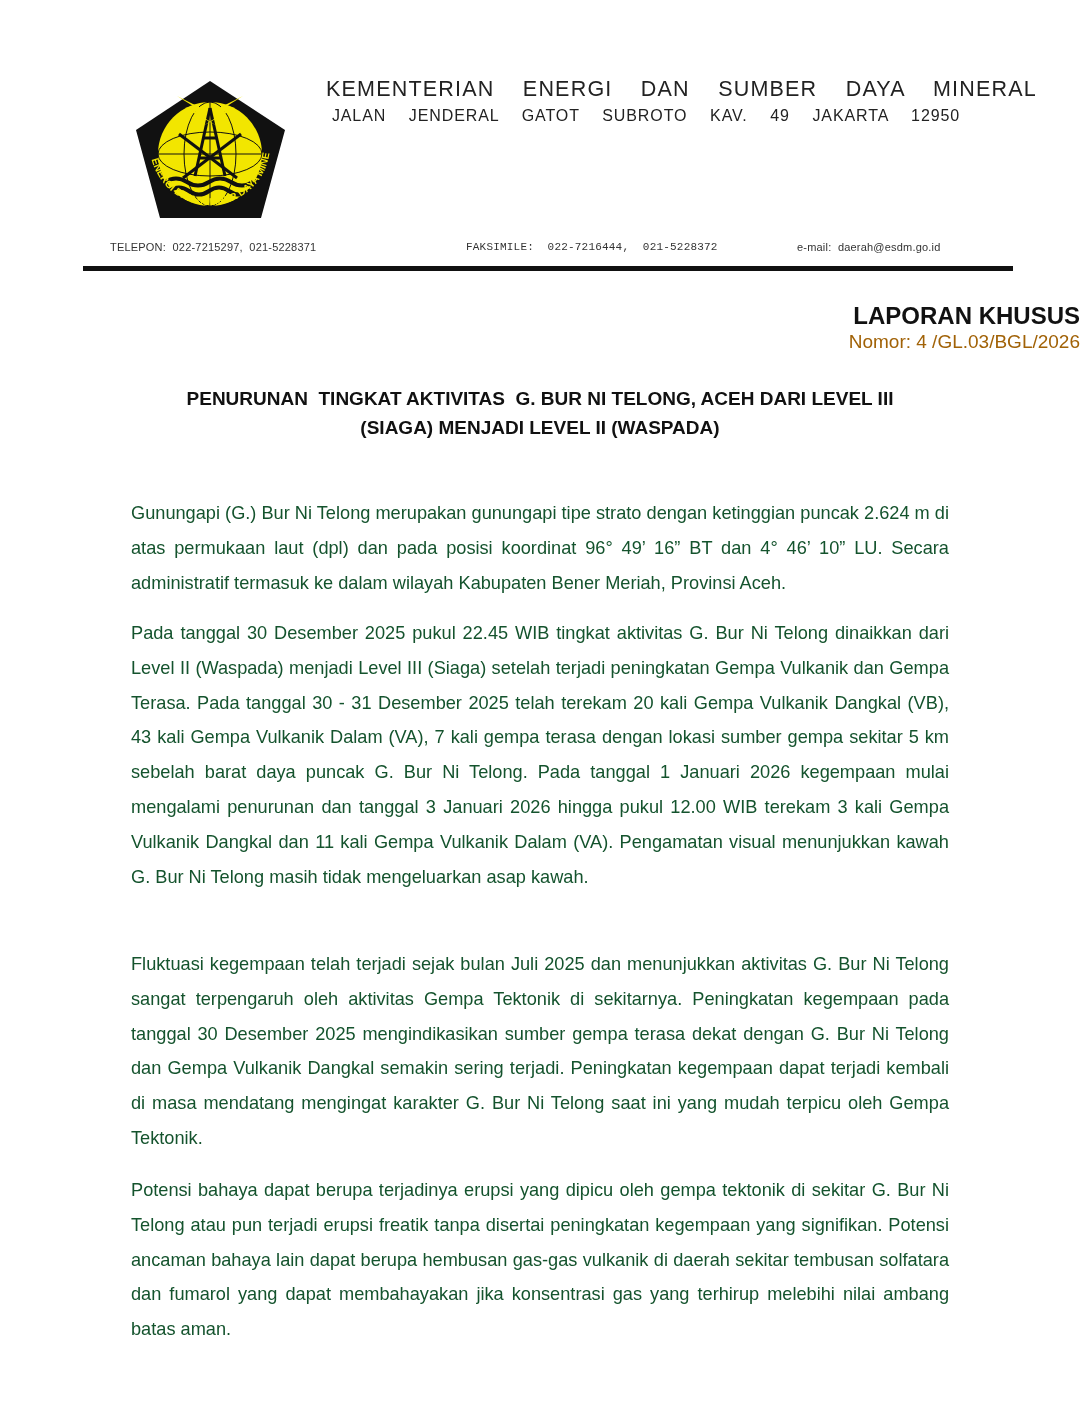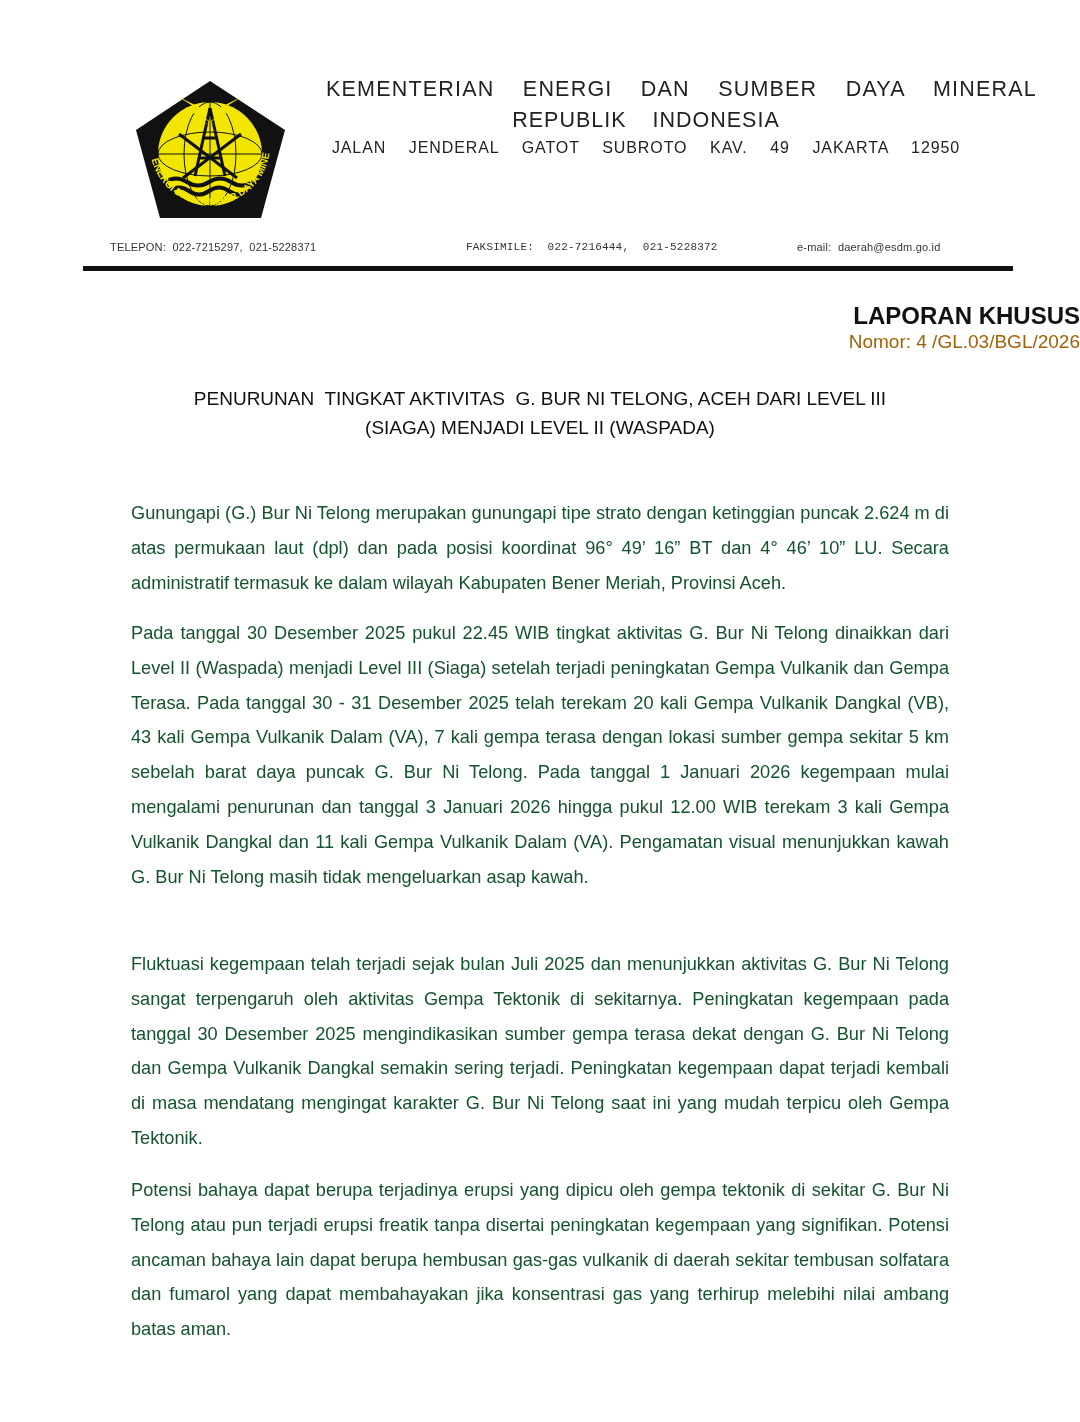--- a/index.html
+++ b/index.html
@@ -10,21 +10,21 @@
   .kop .l2 { font-size: 21.5px; letter-spacing: 1px; word-spacing: 6px; line-height: 32px; }
   .kop .l3 { font-size: 25px; font-weight: bold; letter-spacing: 0.4px; line-height: 36px; }
   .kop .l4 { font-size: 16px; letter-spacing: 0.9px; word-spacing: 6px; line-height: 24px; margin-top: 3px; }
   .kop .l5 { font-size: 16px; letter-spacing: 0.9px; word-spacing: 6px; line-height: 23px; }
   .contact { position: absolute; top: 241px; font-size: 11px; color: #333; letter-spacing: 0.2px; }
   .c-tel { left: 110px; } .c-fax { left: 466px; font-family: Liberation Mono, monospace; } .c-mail { left: 797px; }
   .rule { position: absolute; left: 83px; top: 266px; width: 930px; height: 5px; background: #111; }
   .title { position: absolute; left: 0; width: 1080px; text-align: right; }
   .t1 { top: 302px; font-size: 24px; font-weight: bold; }
   .t2 { top: 331px; font-size: 19px; color: #a16207; }
-  .heading { position: absolute; left: 110px; width: 860px; top: 384px; text-align: center; font-weight: normal; font-size: 19px; line-height: 29px; }
+  .heading { position: absolute; left: 110px; width: 860px; top: 384px; text-align: center; font-weight: bold; font-size: 19px; line-height: 29px; }
   .para { position: absolute; left: 131px; width: 818px; font-size: 18.2px; line-height: 34.8px; text-align: justify; color: #14532d; }
   .p1 { top: 496px; } .p2 { top: 616px; } .p3 { top: 947px; } .p4 { top: 1173px; }
 </style>
 </head>
 <body>
 
 <div class="logo">
   <svg width="155" height="145" viewBox="0 0 155 145">
     <polygon points="77,3 152,52 128,140 27,140 3,52" fill="#111"></polygon>
     <circle cx="77" cy="76" r="52" fill="#f2e600"></circle>
@@ -50,21 +50,20 @@
     <polygon points="110,18 82,32 92,34 70,48 102,30 94,28" fill="#f2e600"></polygon>
     <path id="arcpath" d="M18,78 A60,60 0 0,0 136,78" fill="none"></path>
     <text font-size="10" font-weight="bold" fill="#f2e600" font-family="Liberation Sans, sans-serif">
       <textPath href="#arcpath" startOffset="2%">ENERGI DAN SUMBER DAYA MINERAL</textPath>
     </text>
   </svg>
 </div>
 
 <div class="kop">
   <div class="l1" style="white-space:pre">KEMENTERIAN  ENERGI  DAN  SUMBER  DAYA  MINERAL</div>
-  <div class="l2" style="white-space:pre">REPUBLIK  INDONESIA</div>
   <div class="l5" style="white-space:pre">JALAN  JENDERAL  GATOT  SUBROTO  KAV.  49  JAKARTA  12950</div>
 </div>
 
 <div class="contact c-tel" style="white-space:pre">TELEPON:  022-7215297,  021-5228371</div>
 <div class="contact c-fax" style="white-space:pre">FAKSIMILE:  022-7216444,  021-5228372</div>
 <div class="contact c-mail" style="white-space:pre">e-mail:  daerah@esdm.go.id</div>
 
 <div class="rule"></div>
 
 <div class="title t1">LAPORAN KHUSUS</div>

